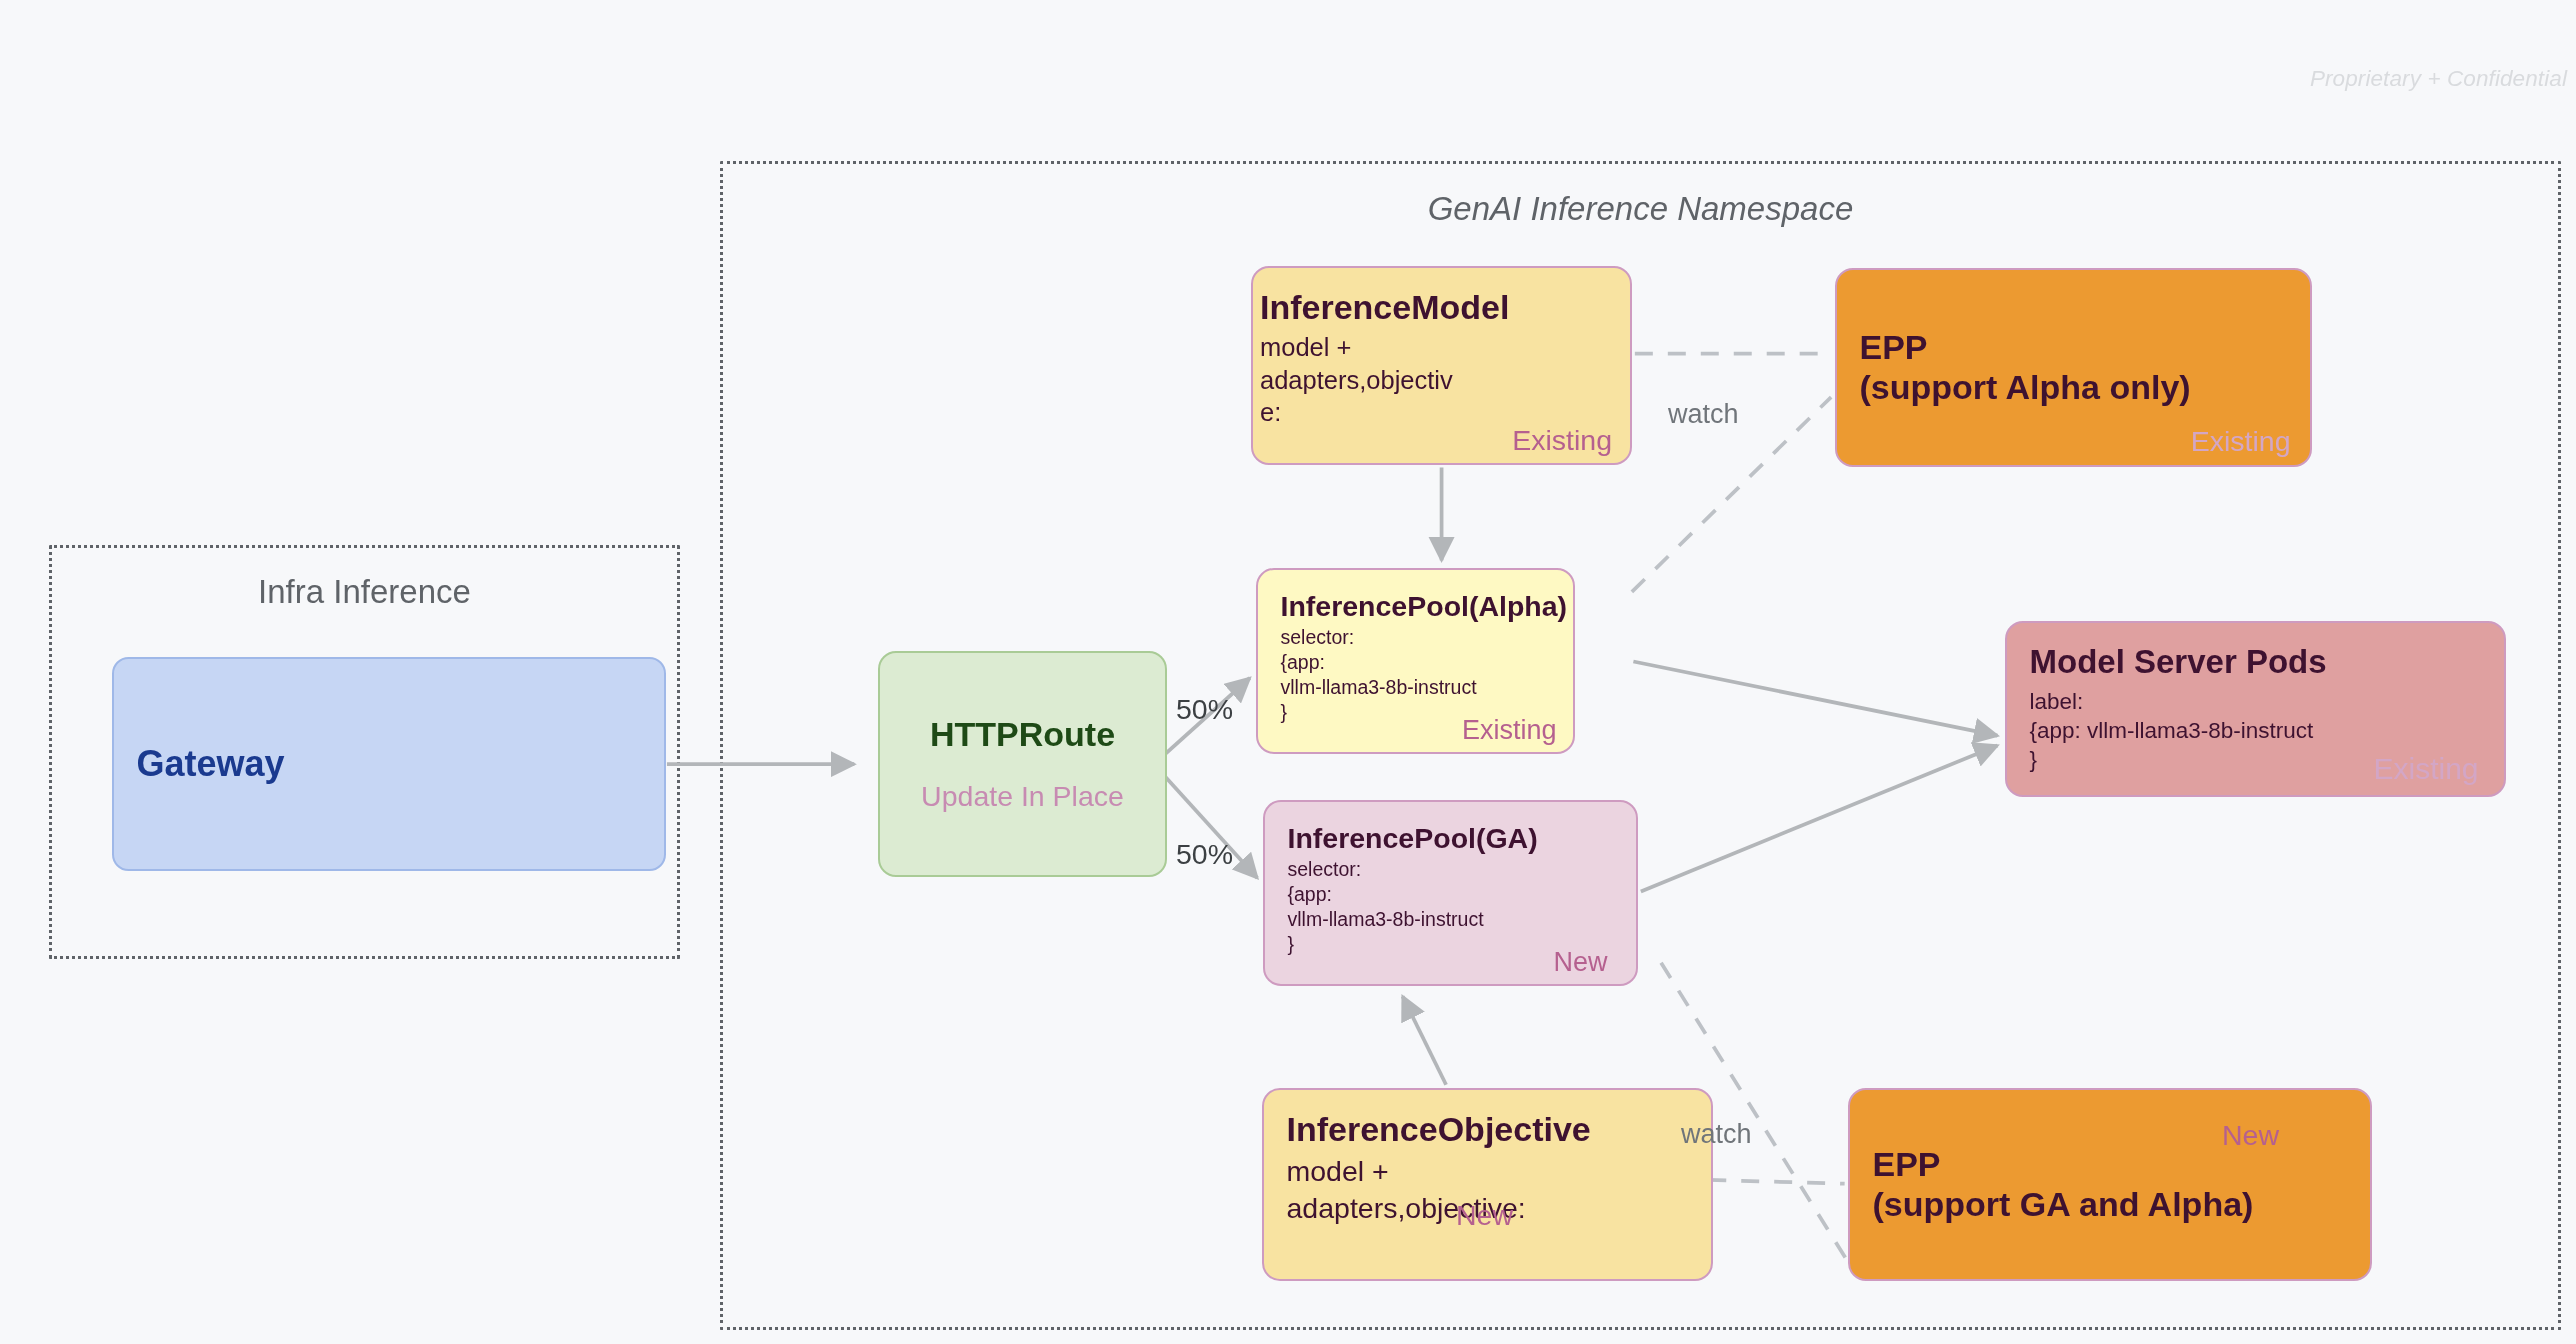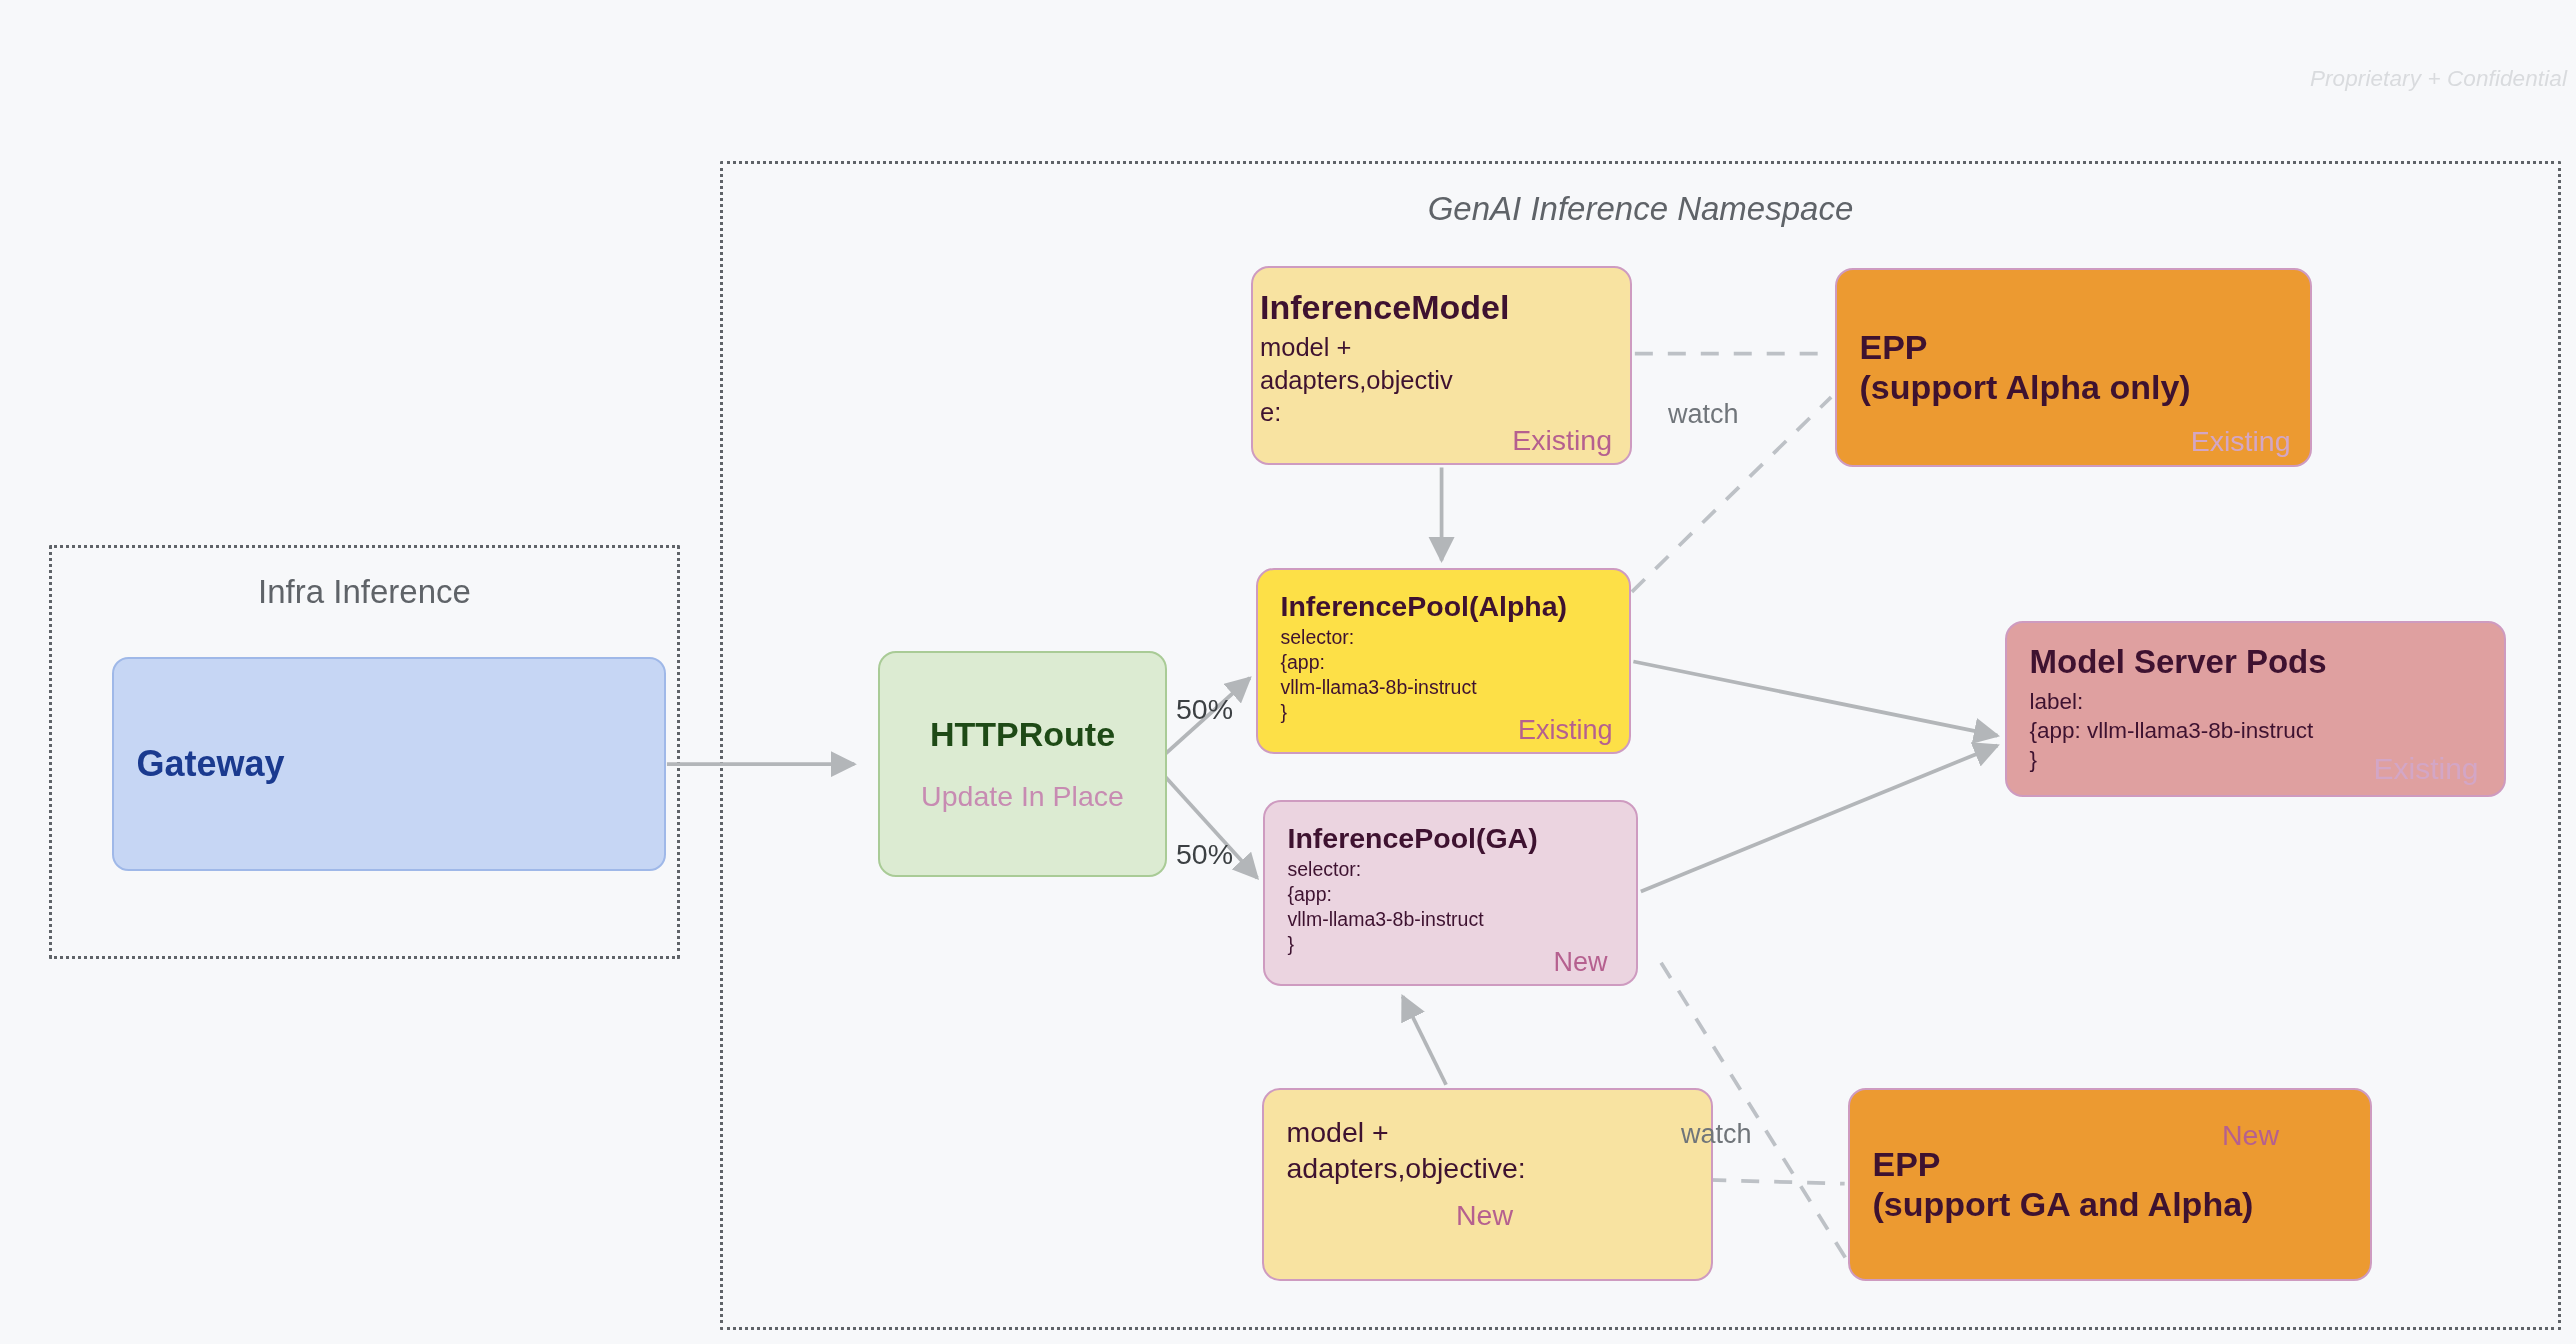--- a/index.html
+++ b/index.html
@@ -82,22 +82,22 @@
 
   #n-infmodel{
     left:1251px;top:266px;width:381px;height:199px;
     background:#F8E3A1;
     padding-left:7px;
   }
   #n-infmodel .title{font-size:34px;}
   #n-infmodel .code{font-size:25.5px;margin-top:4.5px;}
 
   #n-poolalpha{
-    left:1256px;top:568px;width:375px;height:186px;
-    background:#fde047;
+    left:1256px;top:568px;width:319px;height:186px;
+    background:#fef9c3;
   }
   #n-poolalpha .title{font-size:28.5px;}
   #n-poolalpha .code{font-size:19.5px;margin-top:3px;}
 
   #n-poolga{
     left:1263px;top:800px;width:375px;height:186px;
     background:#EBD4E0;
   }
   #n-poolga .title{font-size:28.5px;}
   #n-poolga .code{font-size:19.5px;margin-top:3px;}
@@ -216,20 +216,21 @@
   <div class="node" id="n-poolga">
     <div class="title">InferencePool(GA)</div>
     <div class="code">selector:
 {app:
 vllm-llama3-8b-instruct
 }</div>
     <div class="tag" style="right:28.5px;bottom:6px;font-size:27px;">New</div>
   </div>
 
   <div class="node" id="n-infobj">
+    <div class="title">InferenceObjective</div>
     <div class="code">model +
 adapters,objective:</div>
     <div class="tag" style="left:192px;top:109px;font-size:28.5px;">New</div>
   </div>
 
   <div class="node" id="n-epp-alpha">
     <div class="title">EPP
 (support Alpha only)</div>
     <div class="tag muted" style="right:19.5px;bottom:7.5px;font-size:28.5px;">Existing</div>
   </div>

